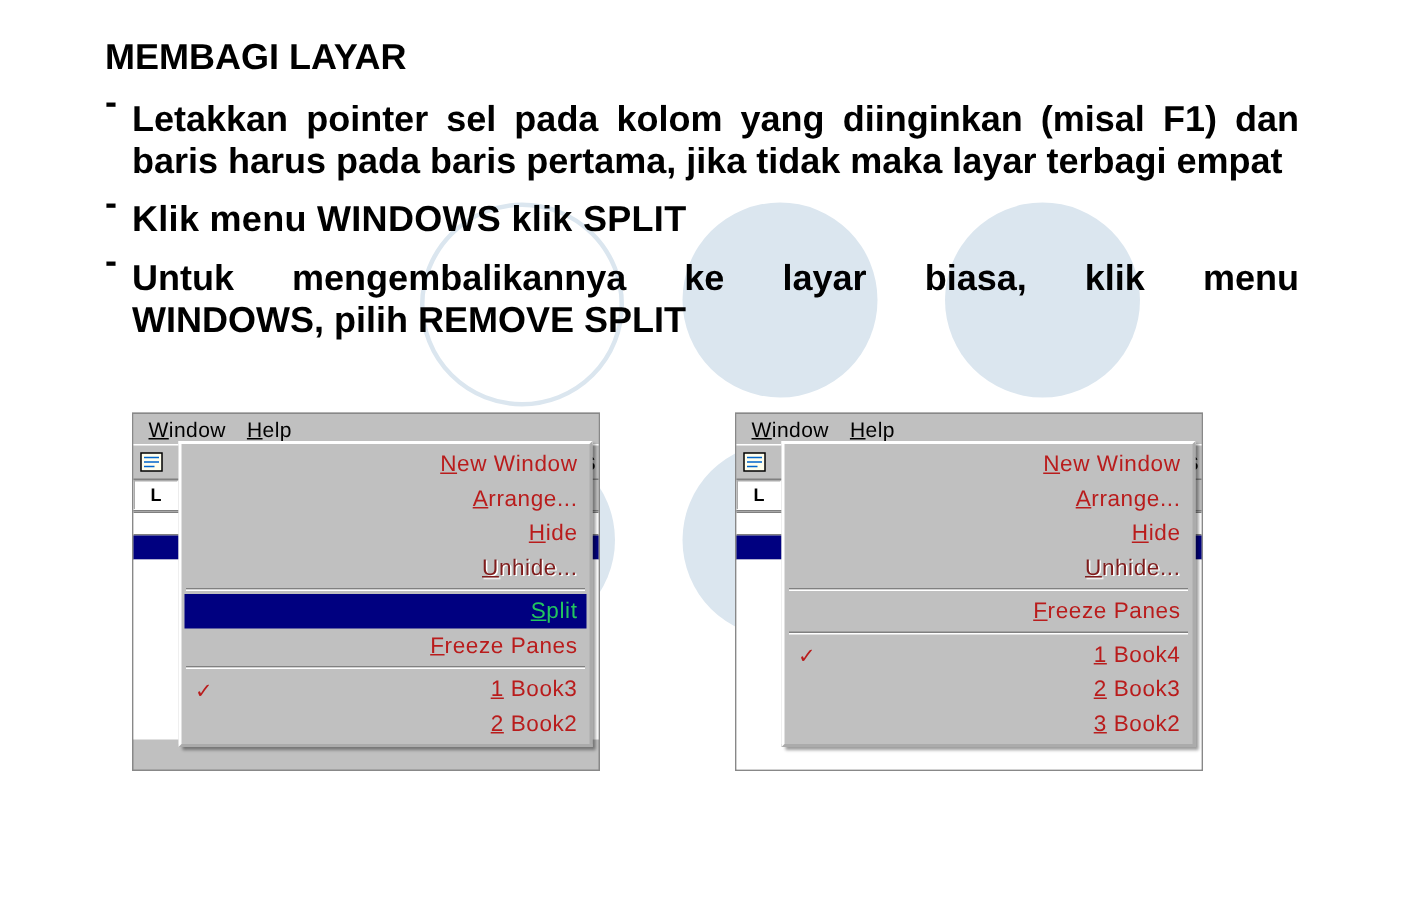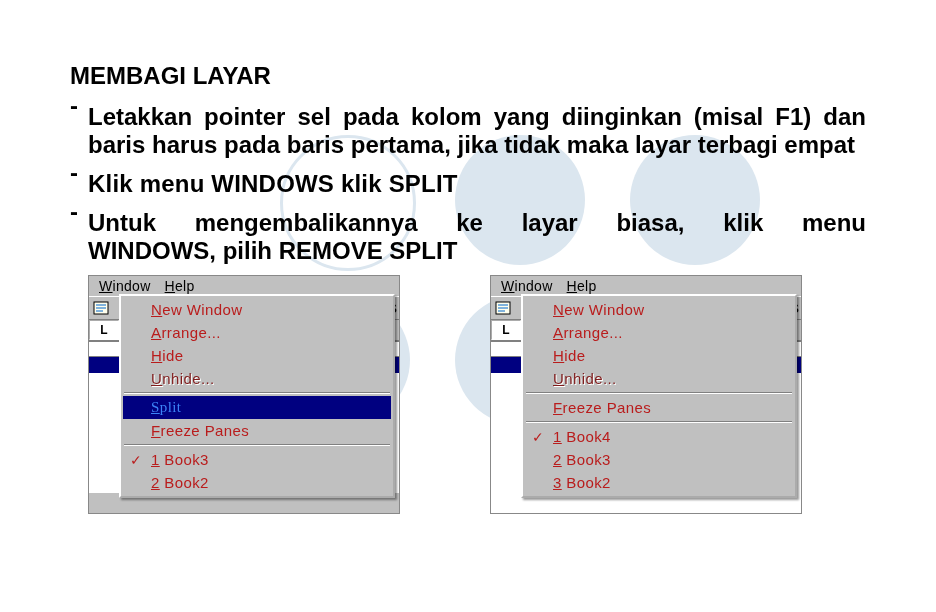--- a/index.html
+++ b/index.html
@@ -25,21 +25,21 @@
   .c1 { width: 130px; height: 130px; left: 280px; top: 135px; border: 3px solid #dbe6ef; }
   .c2 { width: 130px; height: 130px; left: 455px; top: 135px; background: #dbe6ef; }
   .c3 { width: 130px; height: 130px; left: 630px; top: 135px; background: #dbe6ef; }
   .c4 { width: 130px; height: 130px; left: 280px; top: 295px; background: #dbe6ef; }
   .c5 { width: 130px; height: 130px; left: 455px; top: 295px; background: #dbe6ef; }
   .c6 { width: 130px; height: 130px; left: 630px; top: 295px; background: #dbe6ef; }
 
   .content {
     position: relative;
     z-index: 1;
-    padding: 62px 70px 0 70px;
+    padding: 25px 70px 0 70px;
   }
   .title {
     font-weight: bold;
     font-size: 24px;
     color: #000;
     margin-bottom: 2px;
   }
   .bullet {
     font-size: 24px;
     font-weight: bold;
@@ -65,20 +65,21 @@
     gap: 90px;
     z-index: 2;
   }
 
   .screenshot {
     width: 310px;
     background: #c0c0c0;
     font-family: "MS Sans Serif", Tahoma, sans-serif;
     font-size: 13px;
     border: 1px solid #888;
+    text-align: right;
   }
   .menubar {
     background: #c0c0c0;
     padding: 1px 4px;
     display: flex;
     gap: 2px;
     font-size: 14px;
     letter-spacing: 0.3px;
   }
   .menubar .mitem {
@@ -135,21 +136,21 @@
   }
   .dd-item {
     padding: 3px 6px 3px 28px;
     font-size: 15px;
     letter-spacing: 0.4px;
     color: #b91c1c;
     white-space: nowrap;
     position: relative;
   }
   .dd-item.disabled { color: #7f1d1d; text-shadow: 1px 1px 0 #fff; }
-  .dd-item.selected { background: #000080; color: #3b82f6; font-family: Liberation Serif, serif; }
+  .dd-item.selected { background: #000080; color: #22c55e; }
   .dd-sep {
     border-top: 1px solid #808080;
     border-bottom: 1px solid #fff;
     margin: 2px 1px;
   }
   .dd-item .check {
     position: absolute;
     left: 7px; top: 4px;
     font-size: 14px;
   }

